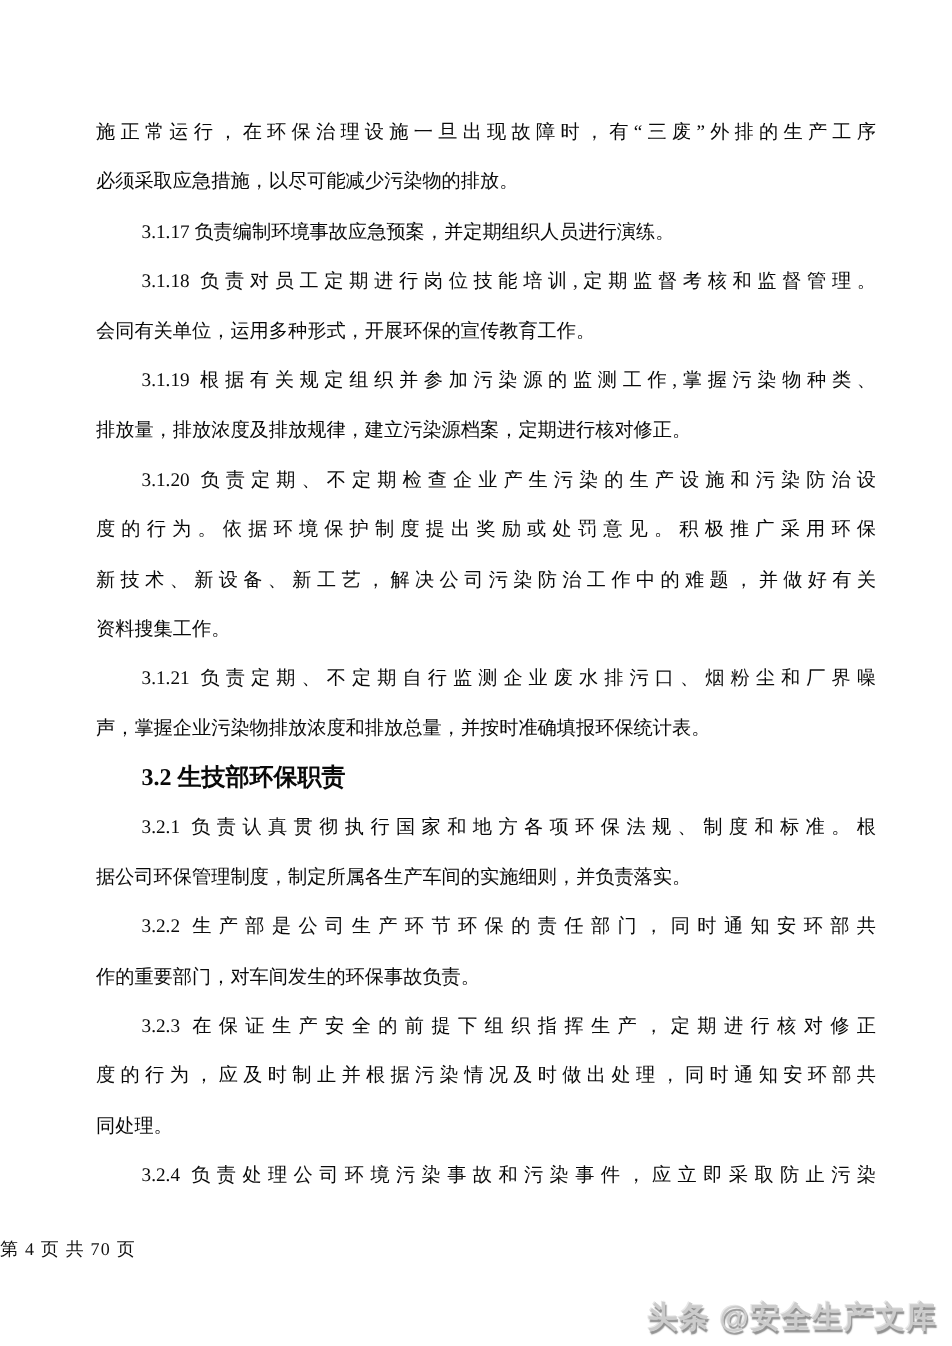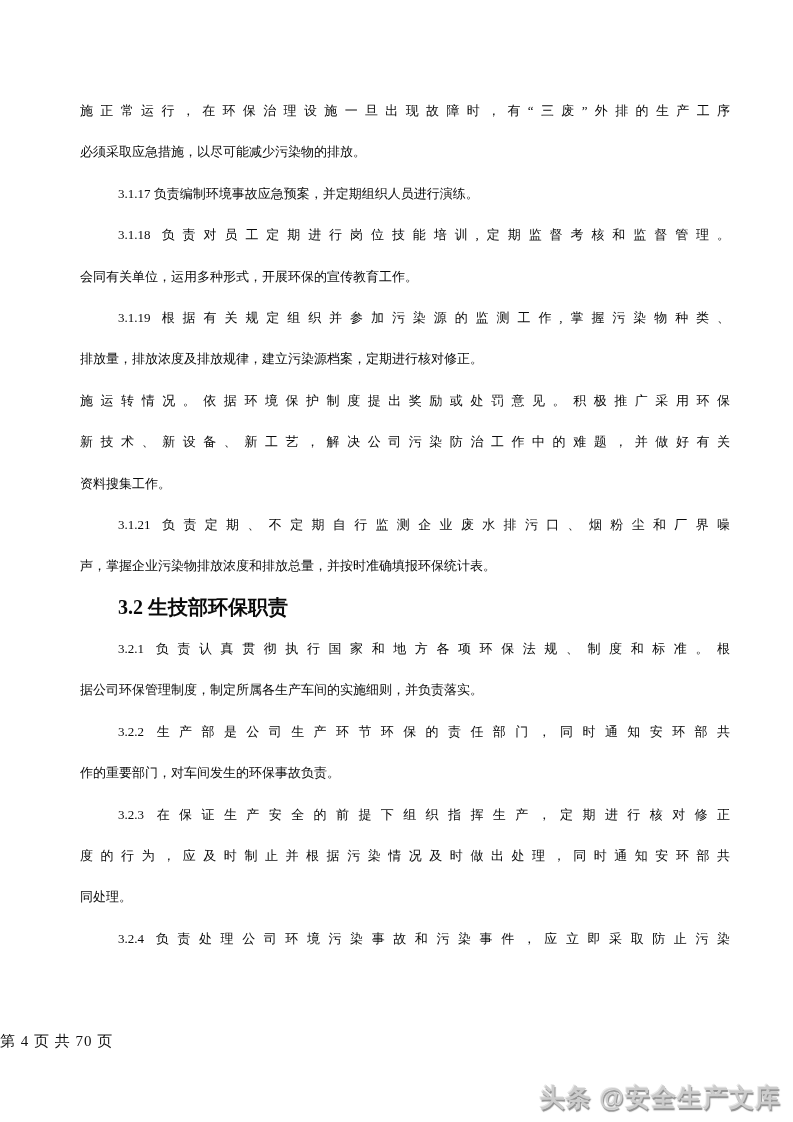--- a/index.html
+++ b/index.html
@@ -20,21 +20,21 @@
     inset: 0;
     background: #ffffff;
   }
   .doc-lines {
     position: absolute;
     left: 80px;
     top: 90px;
     width: 650px;
   }
   .line {
-    font-size: 13px;
+    font-size: 16px;
     line-height: 41.4px;
     height: 41.4px;
     white-space: nowrap;
     overflow: hidden;
     text-align: left;
     color: #0a0a0a;
   }
   .line.indent {
     padding-left: 38px;
   }
@@ -80,21 +80,22 @@
 <div class="page">
 
   <div class="doc-lines">
       <div class="line fill">施正常运行，在环保治理设施一旦出现故障时，有“三废”外排的生产工序</div>
       <div class="line">必须采取应急措施，以尽可能减少污染物的排放。</div>
       <div class="line indent">3.1.17 负责编制环境事故应急预案，并定期组织人员进行演练。</div>
       <div class="line indent fill">3.1.18 负责对员工定期进行岗位技能培训,定期监督考核和监督管理。</div>
       <div class="line">会同有关单位，运用多种形式，开展环保的宣传教育工作。</div>
       <div class="line indent fill">3.1.19 根据有关规定组织并参加污染源的监测工作,掌握污染物种类、</div>
       <div class="line">排放量，排放浓度及排放规律，建立污染源档案，定期进行核对修正。</div>
-      <div class="line fill">施运转情况。依据环境保护制度提出奖励或处罚意见。积极推广采用环保</div>
+      <div class="line indent fill">3.1.20 负责定期、不定期检查企业产生污染的生产设施和污染防治设</div>
+      <div class="line fill">度的行为。依据环境保护制度提出奖励或处罚意见。积极推广采用环保</div>
       <div class="line fill">新技术、新设备、新工艺，解决公司污染防治工作中的难题，并做好有关</div>
       <div class="line">资料搜集工作。</div>
       <div class="line indent fill">3.1.21 负责定期、不定期自行监测企业废水排污口、烟粉尘和厂界噪</div>
       <div class="line">声，掌握企业污染物排放浓度和排放总量，并按时准确填报环保统计表。</div>
       <div class="line indent bold">3.2 生技部环保职责</div>
       <div class="line indent fill">3.2.1 负责认真贯彻执行国家和地方各项环保法规、制度和标准。根</div>
       <div class="line">据公司环保管理制度，制定所属各生产车间的实施细则，并负责落实。</div>
       <div class="line indent fill">3.2.2 生产部是公司生产环节环保的责任部门，同时通知安环部共</div>
       <div class="line">作的重要部门，对车间发生的环保事故负责。</div>
       <div class="line indent fill">3.2.3 在保证生产安全的前提下组织指挥生产，定期进行核对修正</div>

